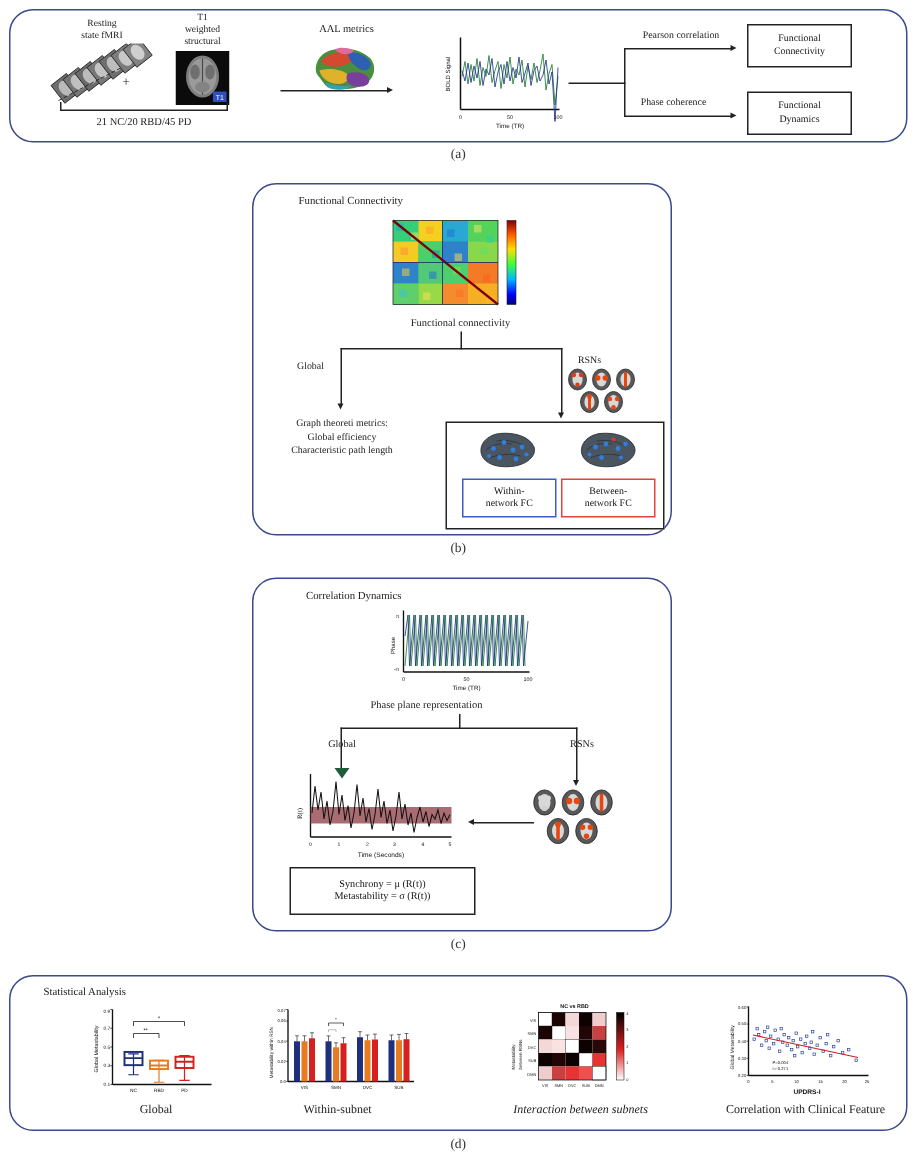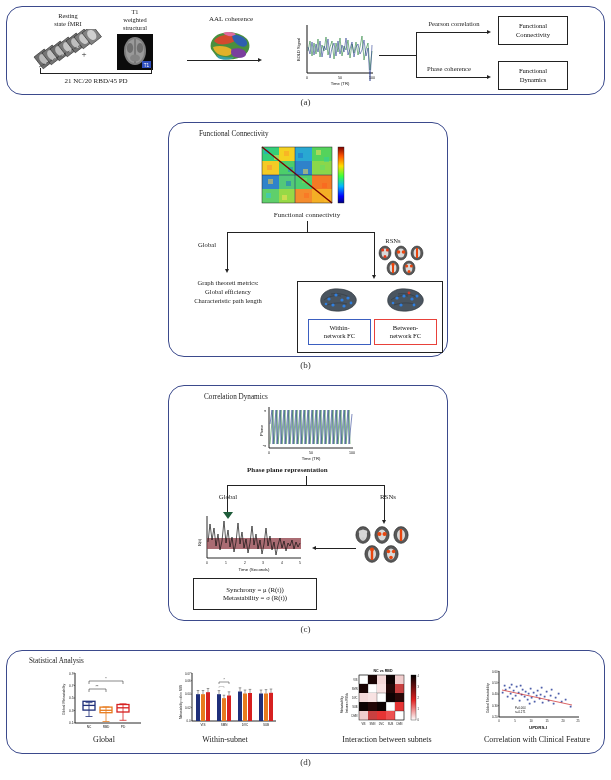--- a/index.html
+++ b/index.html
@@ -85,21 +85,21 @@
       <rect x="25" y="27" width="9" height="7" fill="#2f4fbf"></rect>
       <text x="29.5" y="32.6" font-size="4.6" fill="#ffffff" text-anchor="middle" font-family="Liberation Sans, sans-serif">T1</text>
     </svg>
   </div>
 
   <div class="ln hl" style="left:33px;top:66px;width:112px;"></div>
   <div class="ln vl" style="left:33px;top:61px;height:6px;"></div>
   <div class="ln vl" style="left:144px;top:61px;height:6px;"></div>
   <div class="txt" style="left:29px;top:70px;width:120px;font-size:7px;">21 NC/20 RBD/45 PD</div>
 
-  <div class="txt" style="left:184px;top:8px;width:80px;font-size:7px;">AAL coherence</div>
+  <div class="txt" style="left:184px;top:8px;width:80px;font-size:7px;">AAL metrics</div>
   <div class="mini" style="left:198px;top:22px;">
     <svg width="48" height="34" viewBox="0 0 48 34">
       <g>
         <path d="M6 20 C4 12 10 5 18 4 C26 2 36 4 42 10 C46 15 45 22 40 26 C33 31 20 32 12 28 Z" fill="#4a8f3e"></path>
         <path d="M9 12 C12 7 20 5 26 6 C30 7 31 11 28 13 C22 16 13 17 9 12 Z" fill="#d34a2e"></path>
         <path d="M27 6 C33 5 40 8 42 13 C43 17 39 19 35 17 C31 15 27 11 27 6 Z" fill="#2f5fb0"></path>
         <path d="M8 18 C14 16 22 17 26 20 C29 23 26 27 21 27 C14 27 9 23 8 18 Z" fill="#e0b12a"></path>
         <path d="M27 20 C33 18 40 20 41 24 C42 28 36 30 30 28 C26 27 25 22 27 20 Z" fill="#7a3f9d"></path>
         <path d="M12 26 C17 28 24 29 29 28 C27 31 18 32 13 29 Z" fill="#37a0a8"></path>
         <path d="M18 4 C22 2 28 3 31 5 C28 8 22 8 18 4 Z" fill="#e06a9c"></path>
@@ -320,21 +320,21 @@
       <text x="10" y="32" font-size="4" fill="#111" transform="rotate(-90 10 32)" text-anchor="start" font-family="Liberation Sans, sans-serif">Phase</text>
       <text x="13" y="8" font-size="4" fill="#111" text-anchor="end" font-family="Liberation Serif, serif">π</text>
       <text x="13" y="43" font-size="4" fill="#111" text-anchor="end" font-family="Liberation Serif, serif">-π</text>
       <text x="16" y="50" font-size="3.6" fill="#111" text-anchor="middle" font-family="Liberation Sans, sans-serif">0</text>
       <text x="58" y="50" font-size="3.6" fill="#111" text-anchor="middle" font-family="Liberation Sans, sans-serif">50</text>
       <text x="99" y="50" font-size="3.6" fill="#111" text-anchor="middle" font-family="Liberation Sans, sans-serif">100</text>
       <text x="58" y="56" font-size="4.2" fill="#111" text-anchor="middle" font-family="Liberation Sans, sans-serif">Time (TR)</text>
     </svg>
   </div>
 
-  <div class="ttl" style="left:78px;top:80px;font-size:7px;font-weight:bold;">Phase plane representation</div>
+  <div class="ttl" style="left:78px;top:80px;font-size:7px;font-weight:normal;">Phase plane representation</div>
 
   <div class="ln vl" style="left:137px;top:90px;height:10px;"></div>
   <div class="ln hl" style="left:58px;top:99px;width:158px;"></div>
   <div class="ln vl" style="left:58px;top:99px;height:30px;"></div>
   <div class="arr arr-d" style="left:53.5px;top:126px;border-width:7px 5px 0 5px;border-color:#1e5c3a transparent transparent transparent;"></div>
   <div class="ln vl" style="left:215px;top:99px;height:36px;"></div>
   <div class="arr arr-d" style="left:212.8px;top:134px;"></div>
 
   <div class="txt" style="left:38px;top:107px;width:42px;font-size:6.8px;">Global</div>
   <div class="txt" style="left:203px;top:107px;width:32px;font-size:6.8px;">RSNs</div>
@@ -602,21 +602,21 @@
       <rect x="82" y="12" width="5" height="45" fill="url(#redbar)" stroke="#111" stroke-width="0.35"></rect>
       <g font-size="2.6" fill="#111" font-family="Liberation Sans, sans-serif" text-anchor="start">
         <text x="88.5" y="13.5">4</text>
         <text x="88.5" y="24.5">3</text>
         <text x="88.5" y="35.5">2</text>
         <text x="88.5" y="46.5">1</text>
         <text x="88.5" y="57.5">0</text>
       </g>
     </svg>
   </div>
-  <div class="txt" style="left:295px;top:84px;width:170px;font-size:8px;">Interaction between subnets</div>
+  <div class="txt" style="left:295px;top:84px;width:170px;font-size:8px;font-style:italic;">Interaction between subnets</div>
 
   <div class="mini" style="left:468px;top:14px;">
     <svg width="118" height="70" viewBox="0 0 118 70">
       <line x1="24" y1="6" x2="24" y2="52" stroke="#111" stroke-width="0.9"></line>
       <line x1="24" y1="52" x2="104" y2="52" stroke="#111" stroke-width="0.9"></line>
       <g font-size="2.8" fill="#111" font-family="Liberation Sans, sans-serif" text-anchor="end">
         <text x="22.5" y="53">0.20</text>
         <text x="22.5" y="41.5">0.30</text>
         <text x="22.5" y="30">0.40</text>
         <text x="22.5" y="18.5">0.50</text>

